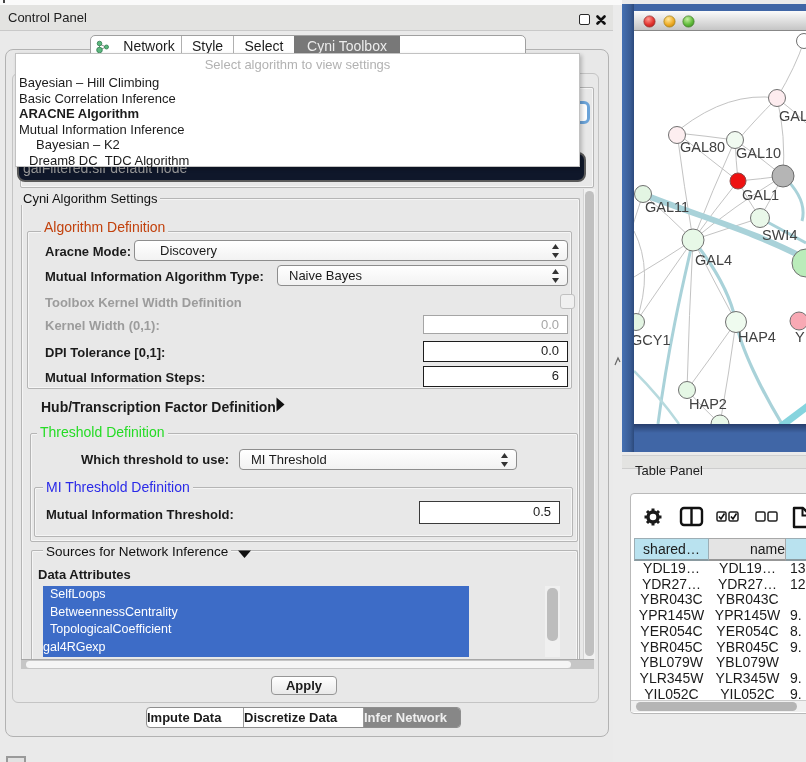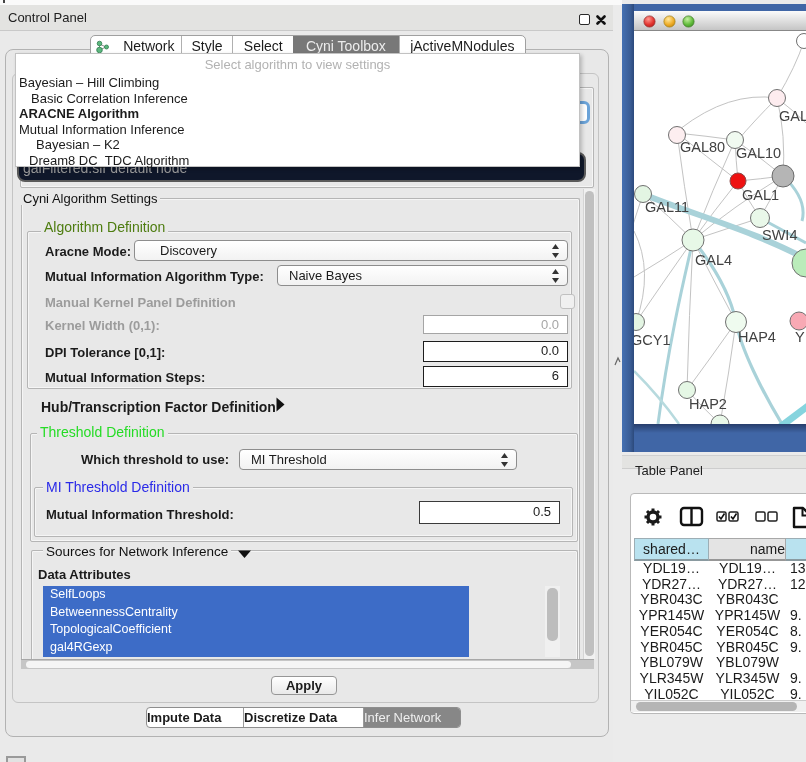--- a/index.html
+++ b/index.html
@@ -39,52 +39,51 @@
 
 <div class="abs" style="left:17px;top:152px;width:569px;height:30px;background:#0f172a;border:2px solid #5a5a5a;border-radius:8px">
   <span class="abs" style="left:4px;top:6px;font-size:14px;color:#9a9a9a;white-space:nowrap">galFiltered.sif default node</span>
 </div>
 
 <div class="abs" style="left:90px;top:35px;width:436px;height:23px;background:#fff;border:1px solid #a0a0a0;border-radius:5px;display:flex;font-size:14px;text-align:center;overflow:hidden">
   <div style="width:91px;line-height:21px;border-right:1px solid #b0b0b0;padding-left:26px">Network</div>
   <div style="width:52px;line-height:21px;border-right:1px solid #b0b0b0">Style</div>
   <div style="width:60px;line-height:21px">Select</div>
   <div style="width:106px;line-height:21px;background:#787878;color:#ececec">Cyni Toolbox</div>
-  <div style="width:127px;line-height:21px;border-left:1px solid #b0b0b0">jActiveMNodules</div>
 </div>
 <svg class="abs" style="left:96px;top:39px" width="14" height="15" viewBox="0 0 14 15">
   <path d="M3.5 5 L10 8 M3.5 11 L10 8 M3.5 5 L3.5 11" stroke="#8a8a8a" stroke-width="1"></path>
   <circle cx="3.5" cy="4.5" r="2.3" fill="#5cb87e" stroke="#2e7d4f" stroke-width="0.8"></circle>
   <circle cx="3.5" cy="11" r="2.8" fill="#5cb87e" stroke="#2e7d4f" stroke-width="0.8"></circle>
   <circle cx="10.5" cy="8" r="2" fill="#5cb87e" stroke="#2e7d4f" stroke-width="0.8"></circle>
 </svg>
 
 <div class="grp" style="left:21px;top:198px;width:559px;height:464px;border-bottom:none"></div>
 <div class="gtitle" style="left:20px;top:192px;color:#111">Cyni Algorithm Settings</div>
 
 <div class="grp" style="left:27px;top:231px;width:545px;height:158px"></div>
-<div class="gtitle" style="left:41px;top:221px;color:#4d7c0f;font-size:14px">Algorithm Definition</div>
+<div class="gtitle" style="left:41px;top:221px;color:#c2410c;font-size:14px">Algorithm Definition</div>
 
 <div class="lbl" style="left:45px;top:244px">Aracne Mode:</div>
 <div class="combo" style="left:134px;top:240px;width:434px;height:21px;line-height:19px;padding-left:25px">Discovery
   <svg class="abs" style="right:7px;top:3px" width="9" height="14" viewBox="0 0 9 14">
       <path d="M4.5 0 L8 5 L1 5 Z" fill="#333"></path>
       <path d="M4.5 14 L8 9 L1 9 Z" fill="#333"></path>
     </svg>
 </div>
 
 <div class="lbl" style="left:45px;top:269px">Mutual Information Algorithm Type:</div>
 <div class="combo" style="left:277px;top:265px;width:291px;height:21px;line-height:19px;padding-left:11px">Naive Bayes
   <svg class="abs" style="right:7px;top:3px" width="9" height="14" viewBox="0 0 9 14">
       <path d="M4.5 0 L8 5 L1 5 Z" fill="#333"></path>
       <path d="M4.5 14 L8 9 L1 9 Z" fill="#333"></path>
     </svg>
 </div>
 
-<div class="lbl gray" style="left:45px;top:295px">Manual Kernel Panel Definition</div>
+<div class="lbl gray" style="left:45px;top:295px">Toolbox Kernel Width Definition</div>
 <div class="abs" style="left:560px;top:294px;width:15px;height:15px;background:#f0f0f0;border:1px solid #c0c0c0;border-radius:3px"></div>
 
 <div class="lbl gray" style="left:45px;top:318px">Kernel Width (0,1):</div>
 <div class="field" style="left:423px;top:315px;width:145px;height:19px;line-height:17px;border:1px solid #a5a5a5;color:#a6a6a6;padding-right:8px">0.0</div>
 
 <div class="lbl" style="left:45px;top:345px">DPI Tolerance [0,1]:</div>
 <div class="field" style="left:423px;top:341px;width:145px;height:21px;line-height:18px;border:1.5px solid #1d1d1d;padding-right:8px">0.0</div>
 
 <div class="lbl" style="left:45px;top:370px">Mutual Information Steps:</div>
 <div class="field" style="left:423px;top:366px;width:145px;height:21px;line-height:18px;border:1.5px solid #1d1d1d;padding-right:8px">6</div>
@@ -115,45 +114,45 @@
 <svg class="abs" style="left:238px;top:550px" width="13" height="8" viewBox="0 0 13 8">
     <path d="M0 0.5 L13 0.5 L6.5 8 Z" fill="#111"></path>
   </svg>
 
 <div class="lbl" style="left:38px;top:567px">Data Attributes</div>
 
 <div class="abs" style="left:43px;top:586px;width:426px;height:71px;background:#3d6cc7;color:#fff;font-size:12.5px">
   <div style="height:17.7px;line-height:17.7px;padding-left:7px">SelfLoops</div>
   <div style="height:17.7px;line-height:17.7px;padding-left:7px">BetweennessCentrality</div>
   <div style="height:17.7px;line-height:17.7px;padding-left:7px">TopologicalCoefficient</div>
-  <div style="height:17.7px;line-height:17.7px;padding-left:7px">gal4RGexp</div>
+  <div style="height:17.7px;line-height:17.7px;padding-left:0">gal4RGexp</div>
 </div>
 <div class="abs" style="left:545px;top:586px;width:15px;height:71px;background:#f0f0f0"></div>
 <div class="abs" style="left:547px;top:588px;width:11px;height:53px;background:#bdbdbd;border-radius:5px"></div>
 
 <div class="abs" style="left:583px;top:189px;width:12px;height:470px;background:#f1f1f1;border-left:1px solid #d5d5d5"></div>
 <div class="abs" style="left:585px;top:191px;width:9px;height:465px;background:#c0c0c0;border-radius:4.5px"></div>
 
 <div class="abs" style="left:21px;top:659px;width:573px;height:10px;background:#c6c6c6;border-top:1px solid #a8a8a8"></div>
 <div class="abs" style="left:26px;top:660.5px;width:545px;height:7.5px;background:#f5f5f5;border-radius:4px"></div>
 
 <div class="abs" style="left:271px;top:676px;width:66px;height:19px;border:1px solid #969696;border-radius:4px;background:linear-gradient(#ffffff,#e9e9e9);font-size:13px;font-weight:bold;text-align:center;line-height:17px">Apply</div>
 
 <div class="abs" style="left:146px;top:707px;width:315px;height:21px;border:1px solid #8e8e8e;border-radius:4px;background:#fff;display:flex;font-size:13px;font-weight:bold;overflow:hidden">
   <div style="width:97px;line-height:19px;border-right:1px solid #9a9a9a">Impute Data</div>
   <div style="width:120px;line-height:19px;border-right:1px solid #9a9a9a">Discretize Data</div>
-  <div style="flex:1;line-height:19px;background:#878787;color:#efefef;font-weight:normal">Infer Network</div>
+  <div style="flex:1;line-height:19px;background:#878787;color:#efefef;font-weight:bold">Infer Network</div>
 </div>
 
 <div class="abs" style="left:6px;top:756px;width:20px;height:12px;border:2px solid #9a9a9a;background:#e2e2e2"></div>
 
 <div class="abs" style="left:15px;top:53px;width:565px;height:114px;background:#fff;border:1px solid #c2c2c2;box-shadow:2px 2px 4px rgba(0,0,0,.22);font-size:13px;z-index:20">
   <div style="height:21px;line-height:21px;text-align:center;color:#b2b2b2">Select algorithm to view settings</div>
   <div style="height:15.5px;line-height:15.5px;padding-left:3px">Bayesian – Hill Climbing</div>
-  <div style="height:15.5px;line-height:15.5px;padding-left:15px">Basic Correlation Inference</div>
+  <div style="height:15.5px;line-height:15.5px;padding-left:3px">Basic Correlation Inference</div>
   <div style="height:15.5px;line-height:15.5px;padding-left:3px;font-weight:bold">ARACNE Algorithm</div>
   <div style="height:15.5px;line-height:15.5px;padding-left:3px">Mutual Information Inference</div>
   <div style="height:15.5px;line-height:15.5px;padding-left:20px">Bayesian – K2</div>
   <div style="height:15.5px;line-height:15.5px;padding-left:13px">Dream8 DC_TDC Algorithm</div>
 </div>
 
 <svg class="abs" style="left:614px;top:356px" width="7" height="10" viewBox="0 0 7 10">
     <path d="M1 9 L4 2 L6 6" fill="none" stroke="#666" stroke-width="1.2"></path>
   </svg>
 

